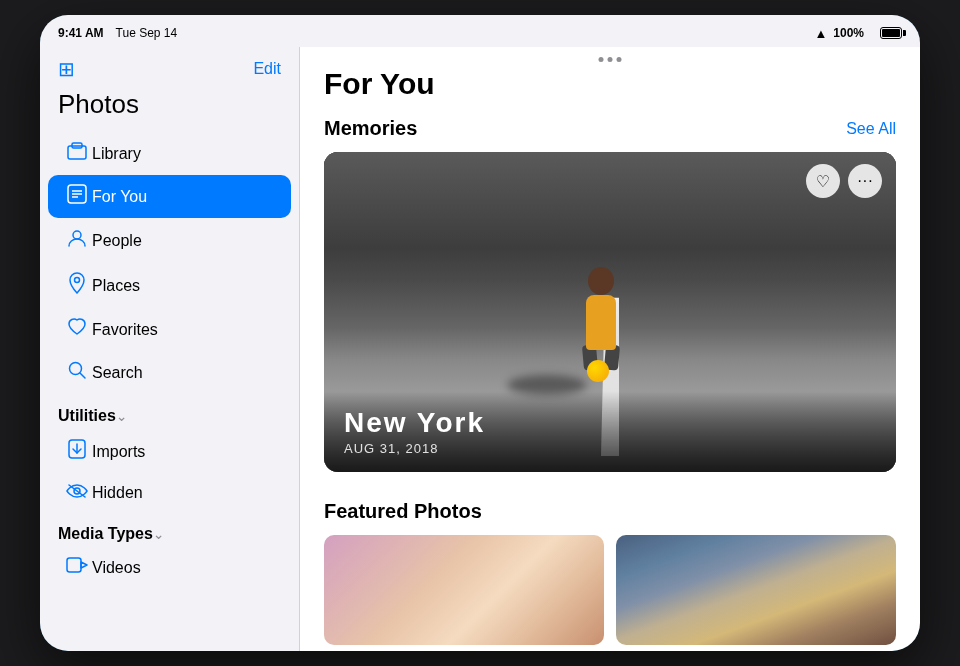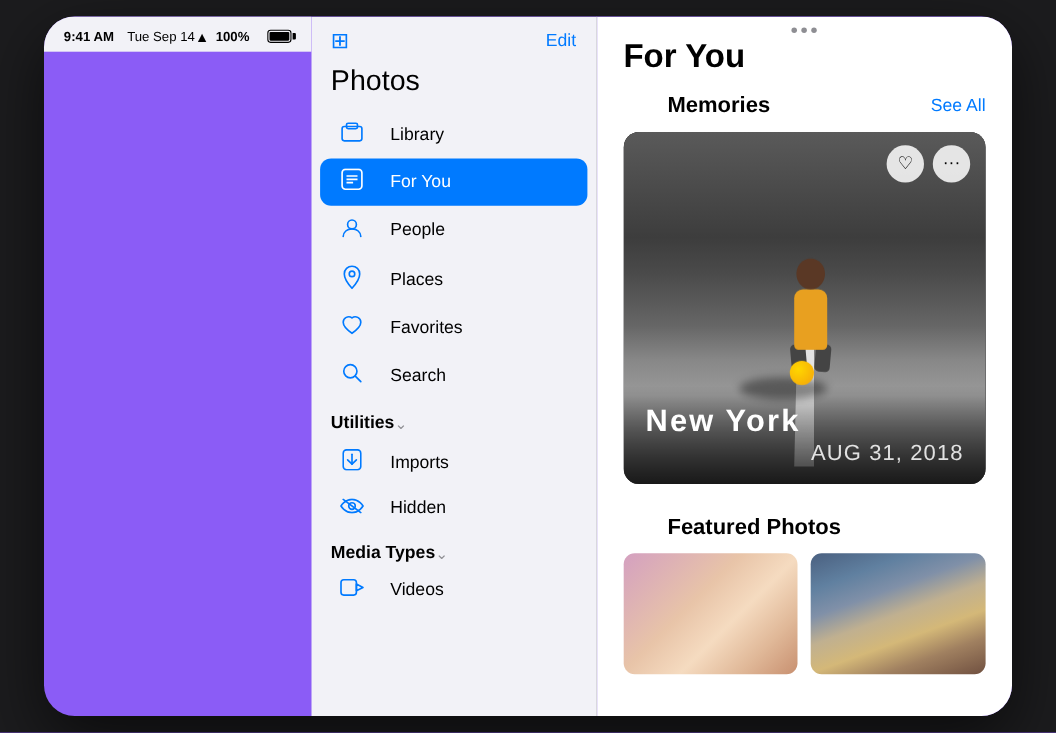--- a/index.html
+++ b/index.html
@@ -11,25 +11,25 @@
       display: flex;
       align-items: center;
       justify-content: center;
       font-family: -apple-system, 'SF Pro Display', 'Helvetica Neue', Arial, sans-serif;
       overflow: hidden;
     }
 
     .ipad-frame {
       width: 880px;
       height: 636px;
-      background: #8b5cf6;
+      background: #0c4a6e;
       border-radius: 28px;
       overflow: hidden;
       display: flex;
-      flex-direction: row;
+      flex-direction: column;
       position: relative;
       box-shadow: 0 20px 60px rgba(0,0,0,0.6);
     }
 
     
     .status-bar {
       display: flex;
       justify-content: space-between;
       align-items: center;
       padding: 8px 18px 4px 18px;
@@ -158,21 +158,21 @@
       padding: 0;
     }
 
     .sidebar-item {
       display: flex;
       align-items: center;
       padding: 9px 18px;
       cursor: pointer;
       border-radius: 10px;
       margin: 1px 8px;
-      gap: 24px;
+      gap: 4px;
     }
 
     .sidebar-item.active {
       background: #007aff;
     }
 
     .sidebar-item.active .sidebar-item-label {
       color: #fff;
     }
 
@@ -226,21 +226,20 @@
       font-weight: 700;
       color: #000;
       margin-bottom: 16px;
     }
 
     .section-row {
       display: flex;
       justify-content: space-between;
       align-items: center;
       margin-bottom: 12px;
-      margin-left: 40px;
     }
 
     .section-label {
       font-size: 20px;
       font-weight: 700;
       color: #000;
     }
 
     .see-all-button {
       font-size: 16px;
@@ -379,25 +378,24 @@
     }
 
     .memory-title {
       font-size: 28px;
       font-weight: 700;
       color: #fff;
       letter-spacing: 2px;
     }
 
     .memory-date {
-      font-size: 20px;
+      font-size: 13px;
       color: rgba(255,255,255,0.85);
       letter-spacing: 1px;
       margin-top: 2px;
-      text-align: right;
     }
 
     .memory-actions {
       position: absolute;
       top: 12px;
       right: 14px;
       display: flex;
       gap: 8px;
     }
 

